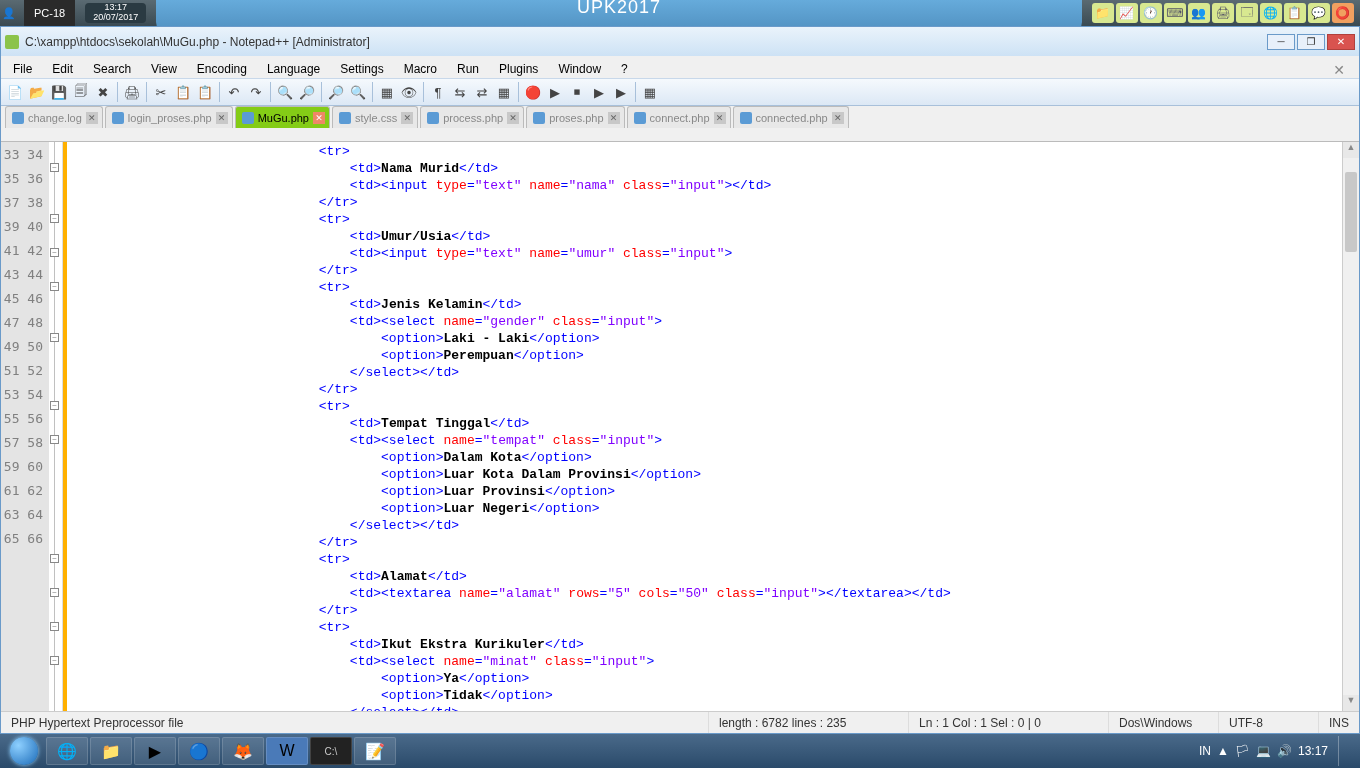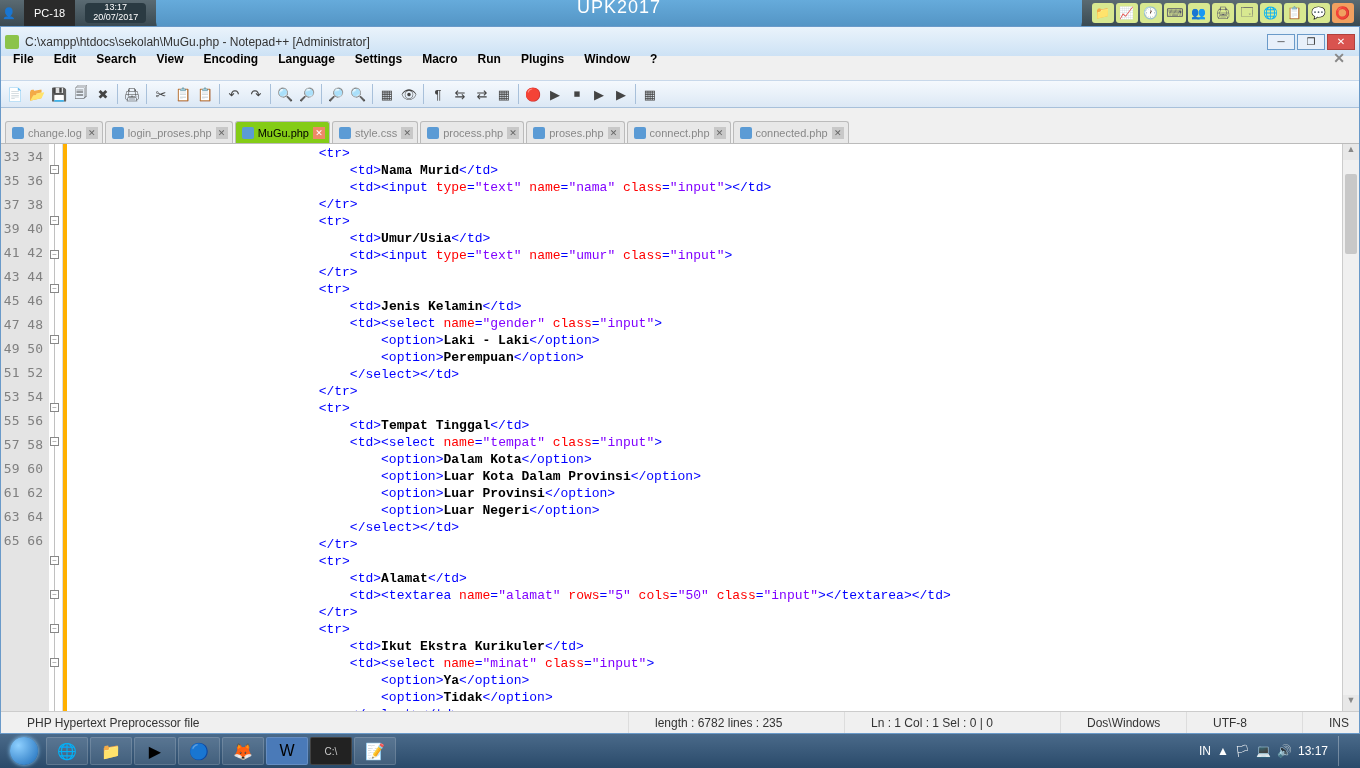--- a/index.html
+++ b/index.html
@@ -17,29 +17,29 @@
 
 
 .window { position: absolute; top: 26px; left: 0; right: 0; bottom: 34px; border: 1px solid #6a9ac9; background: #fff; display: flex; flex-direction: column; }
 .titlebar { height: 29px; background: linear-gradient(#eaf3fb, #cde2f5); display: flex; align-items: center; padding: 0 4px; color: #333; }
 .titlebar .icon { width: 14px; height: 14px; background: #8bc34a; margin-right: 6px; border-radius: 2px; }
 .titlebar .wtitle { flex: 1; font-size: 12px; }
 .titlebar .wbtns { display: flex; gap: 2px; }
 .titlebar .wbtns span { width: 28px; height: 16px; border: 1px solid #6a9ac9; background: #e8f0fa; display: flex; align-items: center; justify-content: center; font-size: 10px; cursor: pointer; }
 .titlebar .wbtns .close { background: #d9534f; border-color: #b0403c; color: #fff; }
 
-.menubar { height: 22px; background: #f0f0f0; display: flex; align-items: flex-end; padding: 12px 4px; gap: 4px; font-size: 12px; font-weight: bold; }
+.menubar { height: 22px; background: #f0f0f0; display: flex; align-items: flex-start; padding: 4px 4px; gap: 4px; font-size: 12px; }
 .menubar span { padding: 2px 8px; cursor: pointer; }
 .menubar .x { margin-left: auto; padding-right: 10px; color: #888; font-size: 14px; cursor: pointer; }
 
 .toolbar { height: 28px; background: linear-gradient(#f5f9fd, #dce8f5); border-top: 1px solid #c8d8ea; border-bottom: 1px solid #a8c0da; display: flex; align-items: center; padding: 0 4px; gap: 2px; }
 .toolbar .tb { width: 20px; height: 20px; border: 1px solid transparent; display: flex; align-items: center; justify-content: center; font-size: 13px; color: #444; cursor: pointer; }
 .toolbar .sep { width: 1px; height: 20px; background: #a8c0da; margin: 0 2px; }
 
-.tabbar { height: 35px; background: #f0f0f0; display: flex; align-items: flex-end; padding: 0 4px; gap: 2px; }
+.tabbar { height: 35px; background: #f0f0f0; display: flex; align-items: flex-end; padding: 13px 4px; gap: 2px; }
 .tab { height: 22px; background: #e8e8e8; border: 1px solid #bbb; border-bottom: none; border-radius: 3px 3px 0 0; display: flex; align-items: center; padding: 0 4px 0 6px; font-size: 11px; color: #888; gap: 4px; cursor: pointer; }
 .tab .ficon { width: 12px; height: 12px; background: #5b9bd5; border-radius: 2px; }
 .tab .tclose { width: 12px; height: 12px; background: #c8c8c8; display: flex; align-items: center; justify-content: center; font-size: 9px; color: #666; }
 .tab.active { background: #84cc16; color: #000; }
 .tab.active .tclose { background: #e86; color: #fff; }
 
 .editor { flex: 1; display: flex; overflow: hidden; border-top: 1px solid #bbb; position: relative; }
 .gutter { width: 48px; background: #e4e4e4; text-align: right; padding-right: 6px; font-family: Consolas, monospace; font-size: 13px; color: #808080; line-height: 24px; padding-top: 1px; }
 .foldcol { width: 14px; background: #fff; border-right: 1px solid #ddd; position: relative; }
 .foldcol .fold { position: absolute; left: 1px; width: 9px; height: 9px; border: 1px solid #888; background: #fff; font-size: 8px; line-height: 7px; text-align: center; color: #888; cursor: pointer; }
@@ -50,21 +50,21 @@
 .scrollbar-v .thumb { position: absolute; top: 30px; left: 2px; right: 2px; height: 80px; background: #c8c8c8; border-radius: 2px; }
 .scrollbar-v .arr { position: absolute; left: 0; right: 0; height: 16px; text-align: center; color: #888; font-size: 9px; background: #e8e8e8; }
 .scrollbar-v .arr.up { top: 0; } .scrollbar-v .arr.dn { bottom: 0; }
 
 .t-tag { color: #0000ff; } 
 .t-attr { color: #ff0000; } 
 .t-str { color: #8000ff; } 
 .t-text { color: #000; font-weight: bold; }
 
 .statusbar { height: 22px; background: #f0f0f0; border-top: 1px solid #ccc; display: flex; align-items: center; font-size: 12px; color: #333; }
-.statusbar > div { padding: 0 10px; border-right: 1px solid #ddd; height: 100%; display: flex; align-items: center; margin-left: 16px; }
+.statusbar > div { padding: 0 10px; border-right: 1px solid #ddd; height: 100%; display: flex; align-items: center; }
 .statusbar .fill { flex: 1; }
 
 
 .taskbar { position: absolute; left: 0; right: 0; bottom: 0; height: 34px; background: linear-gradient(#4a6a8a, #2a4a6a); display: flex; align-items: center; padding: 0 4px; gap: 2px; }
 .taskbar .start { width: 40px; height: 30px; border-radius: 4px; display: flex; align-items: center; justify-content: center; }
 .taskbar .start .orb { width: 28px; height: 28px; border-radius: 50%; background: radial-gradient(circle at 30% 30%, #8ed0ff, #1a6ab8); box-shadow: 0 0 4px #8ed0ff; }
 .taskbar .tbtn { width: 42px; height: 28px; background: rgba(255,255,255,0.1); border: 1px solid rgba(255,255,255,0.15); border-radius: 2px; display: flex; align-items: center; justify-content: center; font-size: 16px; cursor: pointer; }
 .taskbar .tray2 { margin-left: auto; display: flex; align-items: center; gap: 6px; color: #fff; font-size: 11px; padding-right: 8px; }
 .taskbar .tray2 span { font-size: 12px; }
 .taskbar .showdesk { width: 10px; height: 30px; border-left: 1px solid rgba(255,255,255,0.3); margin-left: 4px; }

